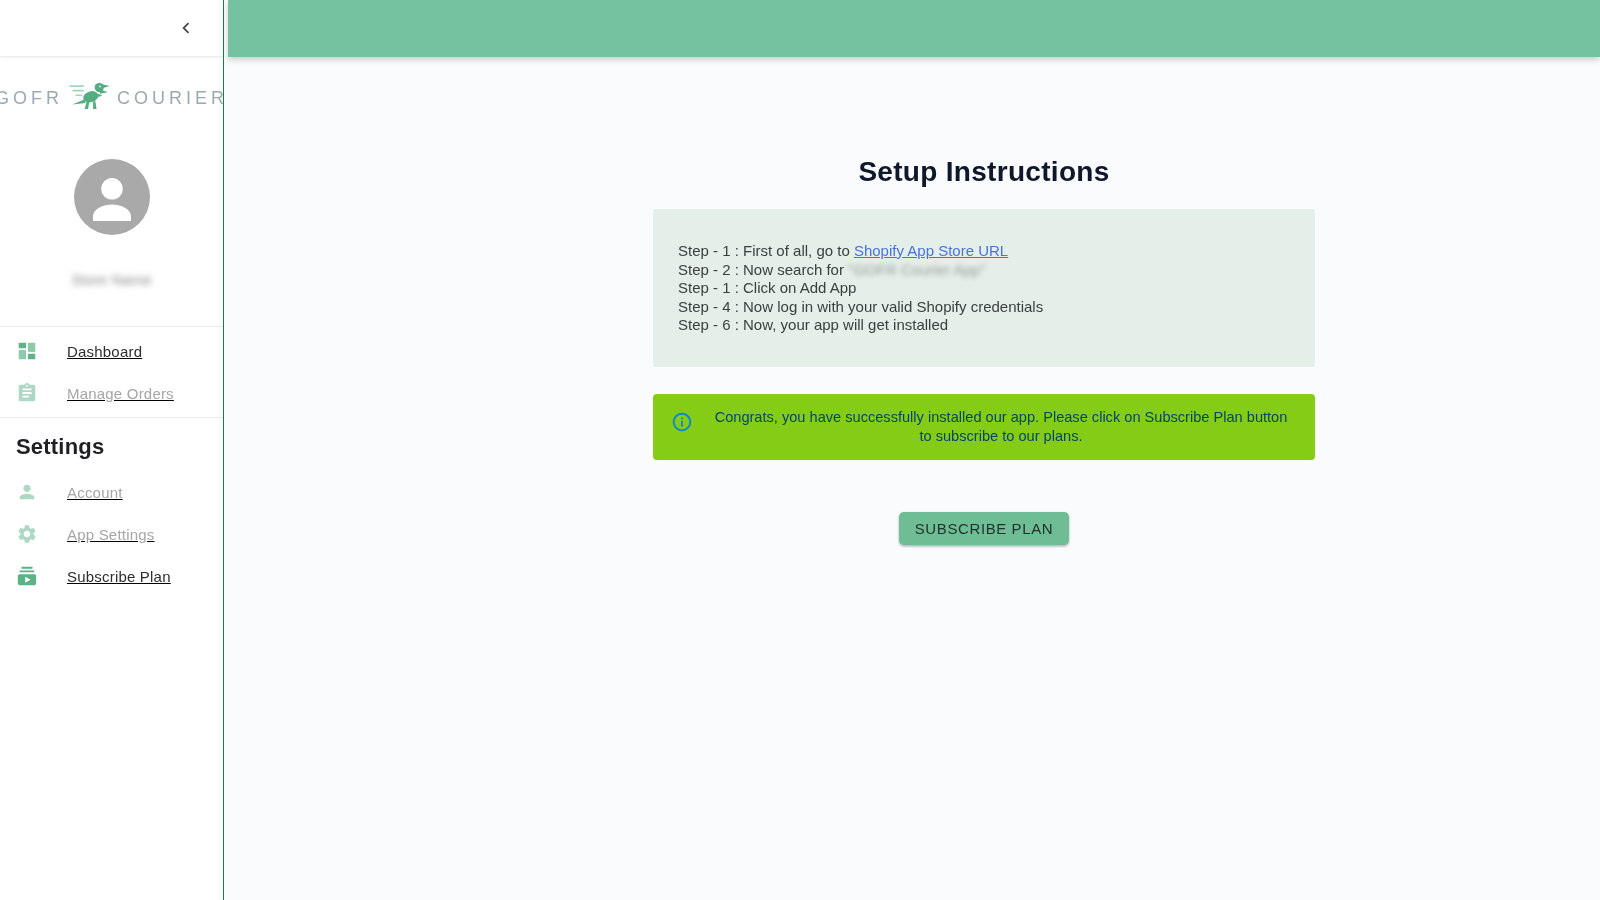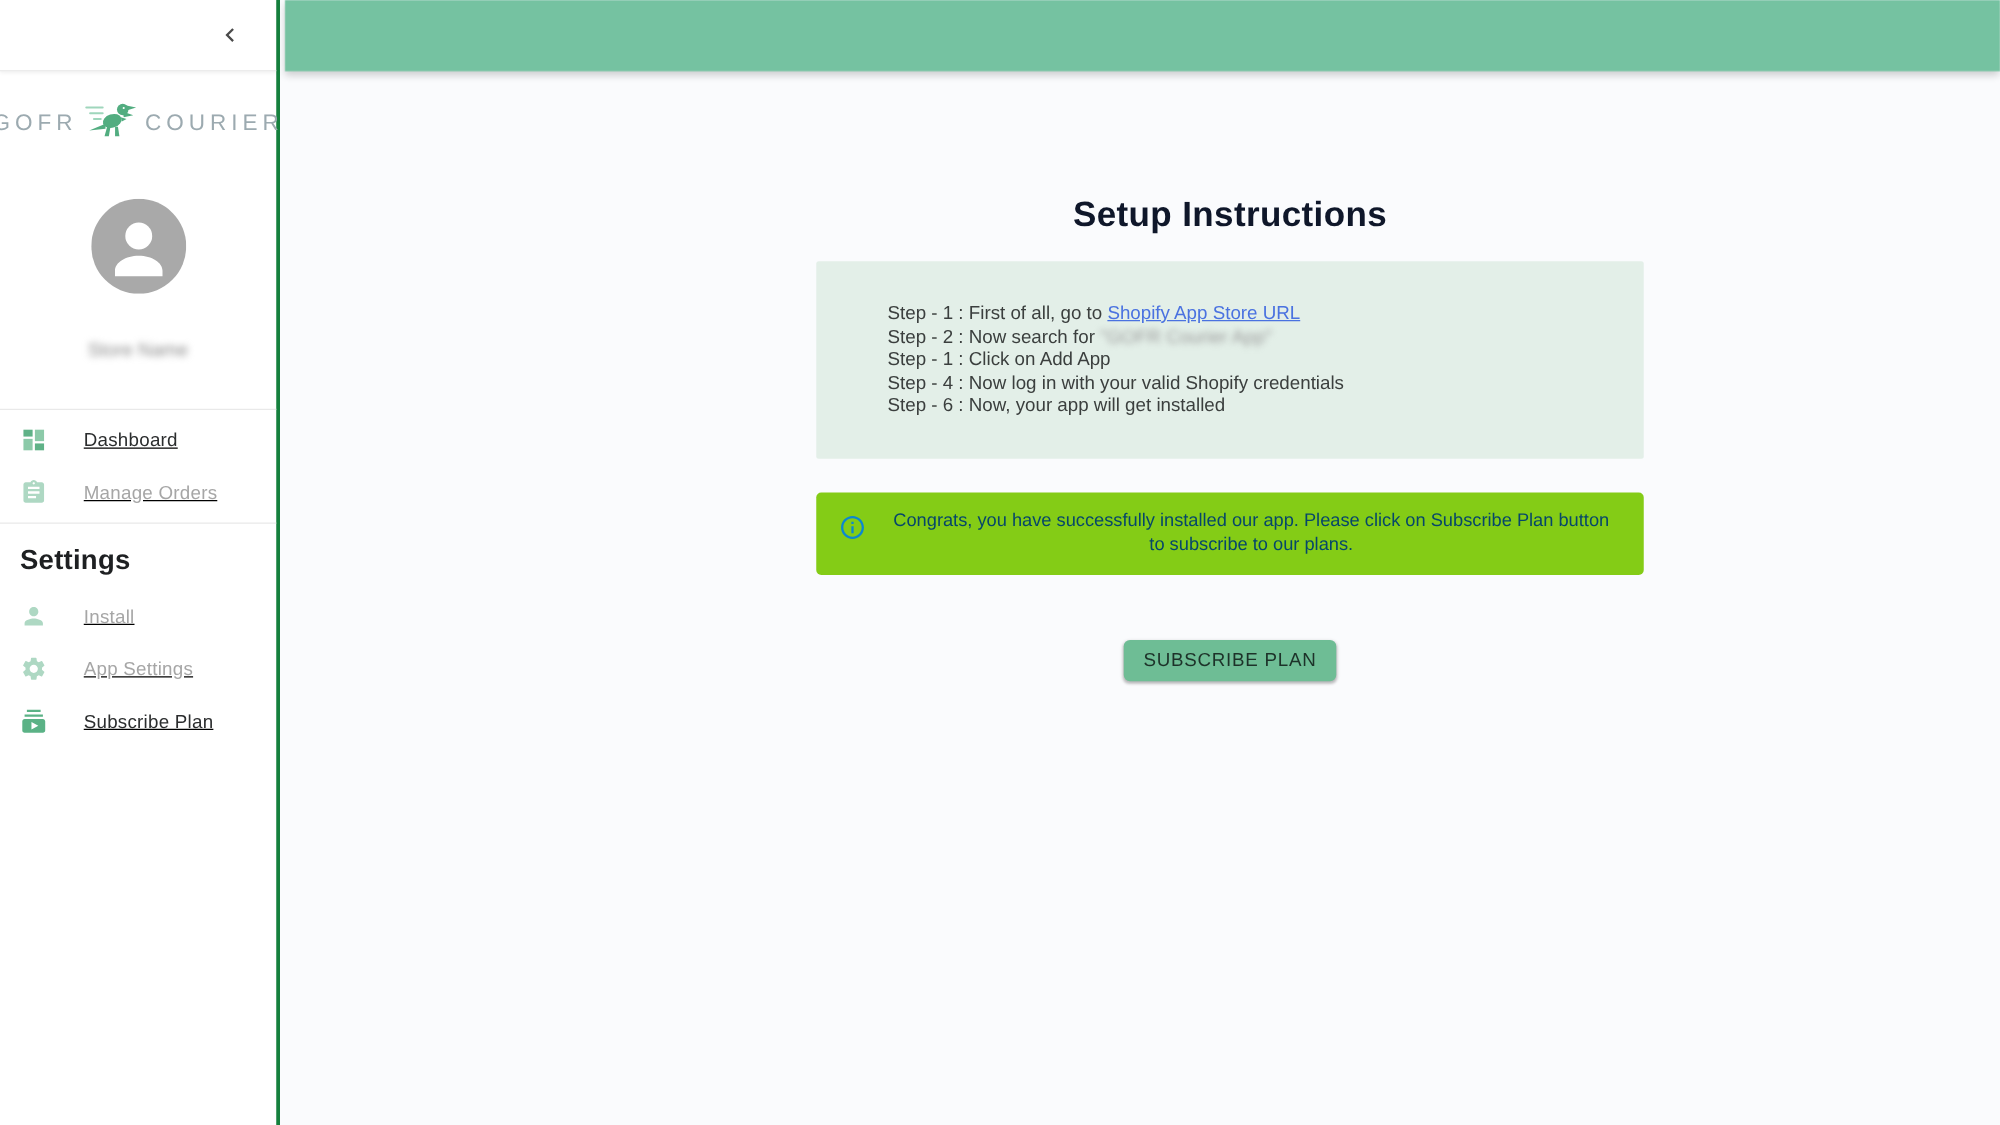--- a/index.html
+++ b/index.html
@@ -7,21 +7,21 @@
     width: 1600px; height: 900px;
     font-family: "Liberation Sans", sans-serif;
     background: #fafbfd;
     overflow: hidden;
   }
 
   
   .sidebar {
     position: fixed; left: 0; top: 0; bottom: 0;
     width: 224px; background: #ffffff;
-    border-right: 3px solid #15803d;
+    border-right: 1px solid #15803d;
     z-index: 30;
   }
   .sidebar-top {
     height: 57px; position: relative;
     border-bottom: 1px solid #ececec;
     box-shadow: 0 1px 3px rgba(0,0,0,0.06);
   }
   .collapse-btn {
     position: absolute; right: 22px; top: 14px;
     width: 30px; height: 30px;
@@ -91,21 +91,20 @@
   }
   .steps-panel {
     margin-top: 21px;
     background: #e3efe8;
     border-radius: 2px;
     padding: 33px 25px 32px 25px;
   }
   .step-line {
     font-size: 15px; color: #3b3f3e; line-height: 18.6px;
     white-space: nowrap;
-    margin-left: 32px;
   }
   .step-link {
     color: #4a72e0; text-decoration: underline; cursor: pointer;
   }
   .blurred-app-name {
     color: #9b9b9b; filter: blur(2.5px); user-select: none;
   }
   .info-alert {
     margin-top: 27px;
     background: #84cc16;
@@ -213,21 +212,21 @@
 
   <div class="settings-heading">Settings</div>
 
   <nav class="nav">
     <div class="nav-item">
       <span class="nav-icon">
         <svg viewBox="0 0 24 24">
             <path d="M12 12c2.21 0 4-1.79 4-4s-1.79-4-4-4-4 1.79-4 4 1.79 4 4 4zm0 2c-2.67 0-8 1.34-8 4v2h16v-2c0-2.66-5.33-4-8-4z" fill="#aed8c3"></path>
           </svg>
       </span>
-      <span class="nav-label">Install</span>
+      <span class="nav-label">Account</span>
     </div>
     <div class="nav-item">
       <span class="nav-icon">
         <svg viewBox="0 0 24 24">
             <path d="M19.14 12.94c.04-.3.06-.61.06-.94 0-.32-.02-.64-.07-.94l2.03-1.58c.18-.14.23-.41.12-.61l-1.92-3.32c-.12-.22-.37-.29-.59-.22l-2.39.96c-.5-.38-1.03-.7-1.62-.94l-.36-2.54c-.04-.24-.24-.41-.48-.41h-3.84c-.24 0-.43.17-.47.41l-.36 2.54c-.59.24-1.13.57-1.62.94l-2.39-.96c-.22-.08-.47 0-.59.22L2.74 8.87c-.12.21-.08.47.12.61l2.03 1.58c-.05.3-.09.63-.09.94s.02.64.07.94l-2.03 1.58c-.18.14-.23.41-.12.61l1.92 3.32c.12.22.37.29.59.22l2.39-.96c.5.38 1.03.7 1.62.94l.36 2.54c.05.24.24.41.48.41h3.84c.24 0 .44-.17.47-.41l.36-2.54c.59-.24 1.13-.56 1.62-.94l2.39.96c.22.08.47 0 .59-.22l1.92-3.32c.12-.22.07-.47-.12-.61l-2.01-1.58zM12 15.6c-1.98 0-3.6-1.62-3.6-3.6s1.62-3.6 3.6-3.6 3.6 1.62 3.6 3.6-1.62 3.6-3.6 3.6z" fill="#aed8c3"></path>
           </svg>
       </span>
       <span class="nav-label">App Settings</span>
     </div>
     <div class="nav-item active">

